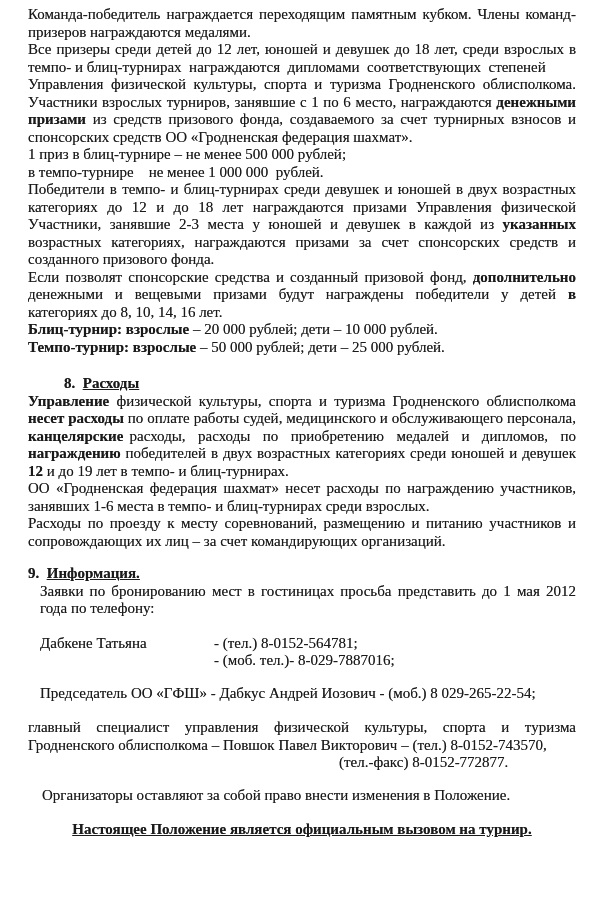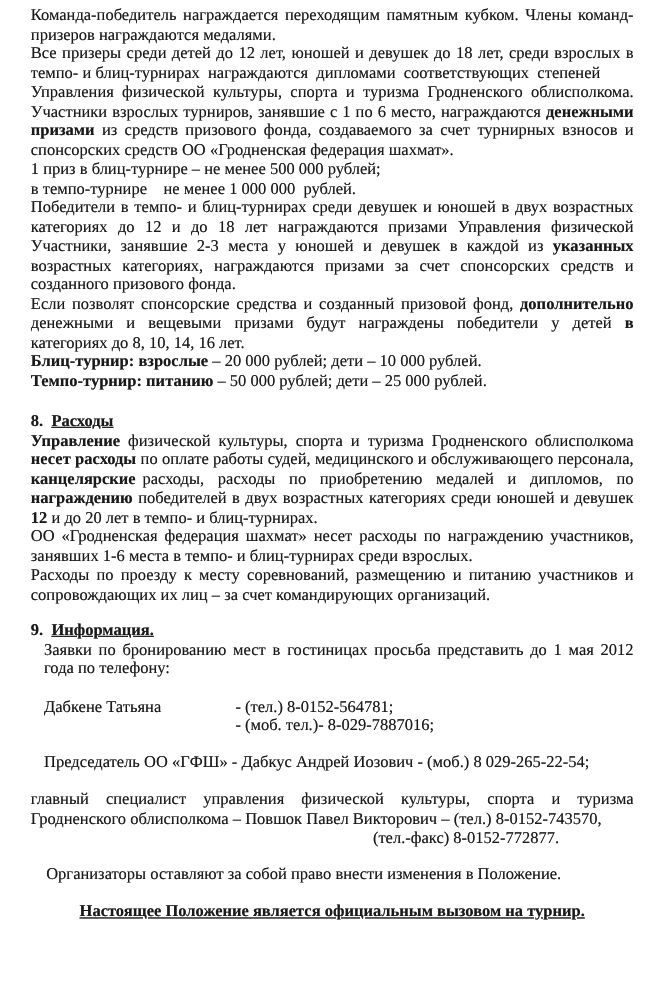--- a/index.html
+++ b/index.html
@@ -58,27 +58,27 @@
     <div class="line"><span class="">в темпо-турнире    не менее 1 000 000  рублей.</span></div>
     <div class="line justify"><span class="">Победители в темпо- и блиц-турнирах среди девушек и юношей в двух возрастных</span></div>
     <div class="line justify"><span class="">категориях до 12 и до 18 лет награждаются призами Управления физической</span></div>
     <div class="line justify"><span class="">Участники, занявшие 2-3 места у юношей и девушек в каждой из </span><span class="b ">указанных</span></div>
     <div class="line justify"><span class="">возрастных категориях, награждаются призами за счет спонсорских средств и</span></div>
     <div class="line"><span class="">созданного призового фонда.</span></div>
     <div class="line justify"><span class="">Если позволят спонсорские средства и созданный призовой фонд, </span><span class="b ">дополнительно</span></div>
     <div class="line justify"><span class="">денежными и вещевыми призами будут награждены победители у детей </span><span class="b ">в возрастных</span></div>
     <div class="line"><span class="">категориях до 8, 10, 14, 16 лет.</span></div>
     <div class="line"><span class="b ">Блиц-турнир: взрослые</span><span class=""> – 20 000 рублей; дети – 10 000 рублей.</span></div>
-    <div class="line"><span class="b ">Темпо-турнир: питанию</span><span class=""> – 50 000 рублей; дети – 25 000 рублей.</span></div>
-    <div class="line" style="margin-top: 19px;"><span class="b ">8.  </span><span class="b u">Расходы</span></div>
+    <div class="line"><span class="b ">Темпо-турнир: взрослые</span><span class=""> – 50 000 рублей; дети – 25 000 рублей.</span></div>
+    <div class="line" style="margin-top: 19px; margin-left: 36px;"><span class="b ">8.  </span><span class="b u">Расходы</span></div>
     <div class="line justify"><span class="b ">Управление</span><span class=""> физической культуры, спорта и туризма Гродненского облисполкома</span></div>
     <div class="line justify"><span class="b ">несет расходы</span><span class=""> по оплате работы судей, медицинского и обслуживающего персонала,</span></div>
     <div class="line justify"><span class="b ">канцелярские</span><span class=""> расходы,  расходы  по  приобретению  медалей  и  дипломов,  по</span></div>
     <div class="line justify"><span class="b ">награждению</span><span class=""> победителей в двух возрастных категориях среди юношей и девушек до</span></div>
-    <div class="line"><span class="b ">12</span><span class=""> и до 20 лет в темпо- и блиц-турнирах.</span></div>
+    <div class="line"><span class="b ">12</span><span class=""> и до 19 лет в темпо- и блиц-турнирах.</span></div>
     <div class="line justify"><span class="">ОО «Гродненская федерация шахмат» несет расходы по награждению участников,</span></div>
     <div class="line"><span class="">занявших 1-6 места в темпо- и блиц-турнирах среди взрослых.</span></div>
     <div class="line justify"><span class="">Расходы по проезду к месту соревнований, размещению и питанию участников и</span></div>
     <div class="line"><span class="">сопровождающих их лиц – за счет командирующих организаций.</span></div>
     <div class="line" style="margin-top: 15px;"><span class="b ">9.  </span><span class="b u">Информация.</span></div>
     <div class="line justify" style="padding-left: 12px;"><span class="">Заявки по бронированию мест в гостиницах просьба представить до 1 мая 2012</span></div>
     <div class="line" style="padding-left: 12px;"><span class="">года по телефону:</span></div>
     <div class="line contact" style="margin-top: 17px; padding-left: 12px;"><span class="cname">Дабкене Татьяна Николаевна</span><span>- (тел.) 8-0152-564781;</span></div>
     <div class="line contact" style="padding-left: 12px;"><span class="cname"></span><span>- (моб. тел.)- 8-029-7887016;</span></div>
     <div class="line" style="margin-top: 15px; padding-left: 12px;"><span class="">Председатель ОО «ГФШ» - Дабкус Андрей Иозович - (моб.) 8 029-265-22-54;</span></div>

